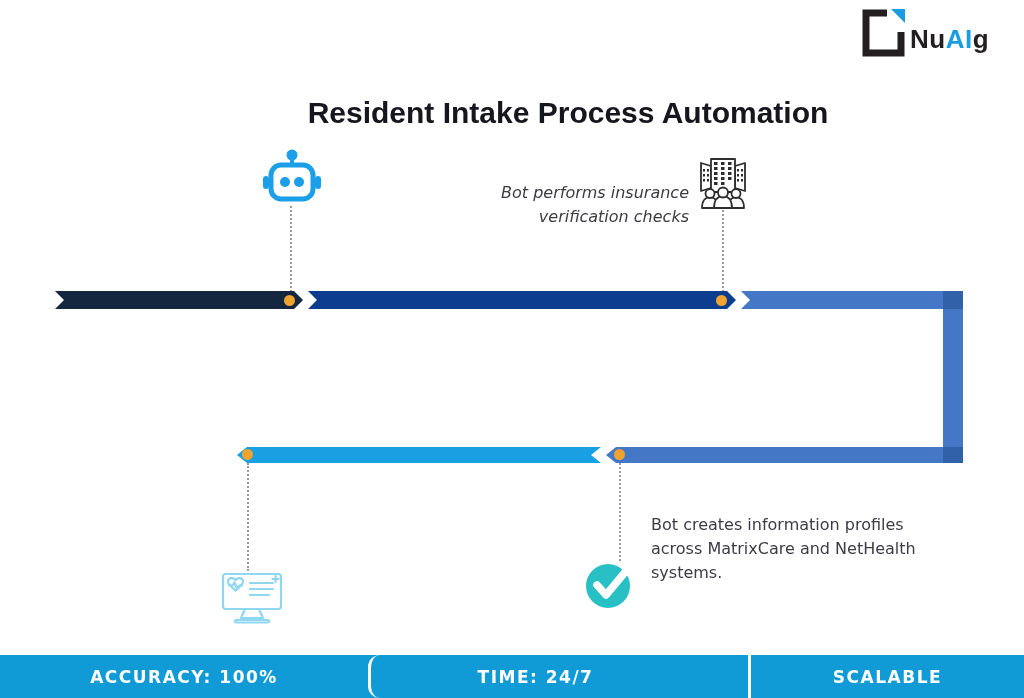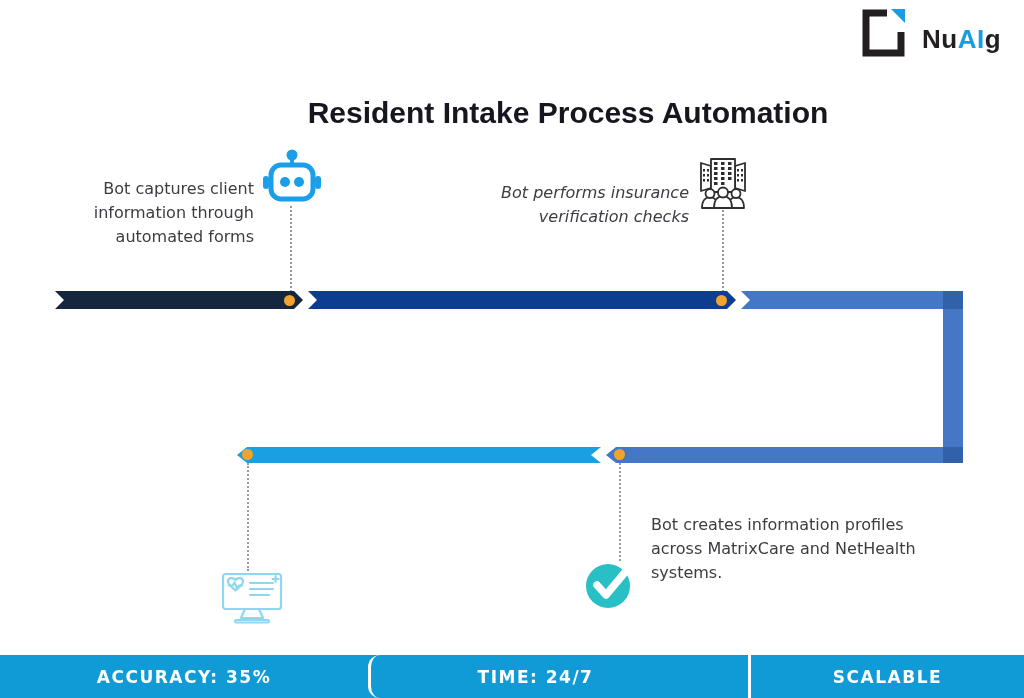--- a/index.html
+++ b/index.html
@@ -3,21 +3,21 @@
 <meta charset="utf-8">
 <style>
   * { margin:0; padding:0; box-sizing:border-box; }
   body { background:#e8e8e8; font-family:"DejaVu Sans", sans-serif; }
   .canvas {
     position:relative; width:1024px; height:698px; background:#ffffff;
     overflow:hidden; margin:0 auto;
   }
 
   
-  .logo { position:absolute; top:8px; left:856px; display:flex; align-items:flex-start;gap:12px; }
+  .logo { position:absolute; top:8px; left:856px; display:flex; align-items:flex-start; }
   .logo-mark { width:50px; height:50px; }
   .logo-text {
     margin-left:4px; margin-top:16px;
     font-family:"Liberation Sans", sans-serif; font-weight:700;
     font-size:26px; color:#231f20; letter-spacing:0.5px;
   }
   .logo-text .accent { color:var(--accent,#1a9de0); }
 
   
   .title {
@@ -106,23 +106,20 @@
   <div class="logo">
     <svg class="logo-mark" viewBox="0 0 50 50">
       <path d="M31 5 H10 V45 H45 V24" fill="none" stroke="#231f20" stroke-width="7"></path>
       <polygon points="35,1 49,1 49,15" fill="#1a9de0"></polygon>
     </svg>
     <div class="logo-text"><span>Nu</span><span class="accent">AI</span><span>g</span></div>
   </div>
 
   <div class="title">Resident Intake Process Automation</div>
 
-  <div id="tb1" class="step-text right">Bot captures client
-information through
-automated forms</div>
   <svg id="robot" class="icon" width="60" height="58" viewBox="0 0 60 58">
     <circle cx="30" cy="6" r="5.5" fill="#1a9fe8"></circle>
     <rect x="28" y="9" width="4" height="9" fill="#1a9fe8"></rect>
     <rect x="9" y="16" width="42" height="34" rx="10" fill="none" stroke="#1a9fe8" stroke-width="5"></rect>
     <rect x="1" y="27" width="6" height="13" rx="3" fill="#1a9fe8"></rect>
     <rect x="53" y="27" width="6" height="13" rx="3" fill="#1a9fe8"></rect>
     <circle cx="23" cy="33" r="5" fill="#1a9fe8"></circle>
     <circle cx="37" cy="33" r="5" fill="#1a9fe8"></circle>
   </svg>
   <div id="cl1" class="connector"></div>
@@ -207,18 +204,18 @@
   <div id="cl4" class="connector"></div>
   <div id="tb4" class="step-text left">Bot creates information profiles
 across MatrixCare and NetHealth
 systems.</div>
   <svg id="check" class="icon" width="54" height="52" viewBox="0 0 54 52">
     <circle cx="24" cy="29" r="22" fill="#28bfc5"></circle>
     <path d="M13 28 L22 38 L47 8" fill="none" stroke="#ffffff" stroke-width="7.5" stroke-linecap="round" stroke-linejoin="round"></path>
   </svg>
 
   <div class="footer">
-    <div class="footer-cell">ACCURACY: 35%</div>
+    <div class="footer-cell">ACCURACY: 100%</div>
     <div class="footer-cell">TIME: 24/7</div>
     <div class="footer-cell">SCALABLE</div>
   </div>
 
 </div>
 
 </body></html>

